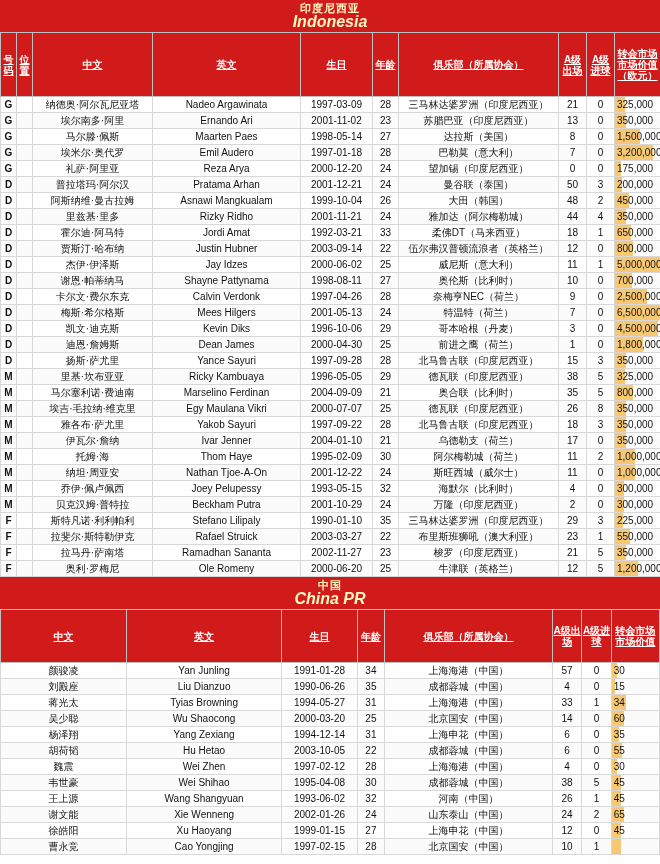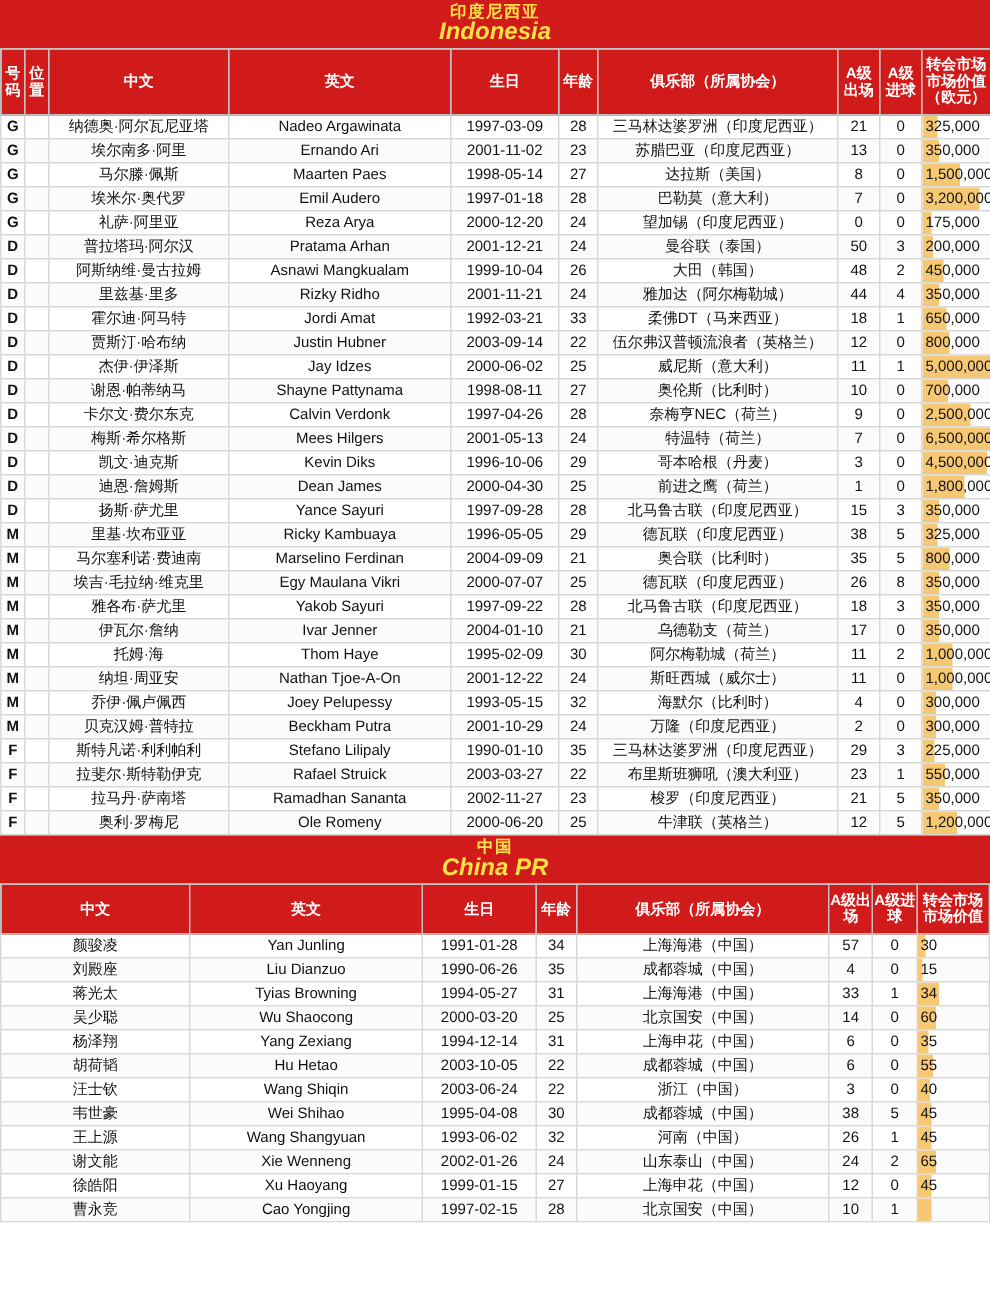--- a/index.html
+++ b/index.html
@@ -1,32 +1,32 @@
 <!DOCTYPE html>
 <html><head>
 <meta charset="utf-8">
 <style>
   html,body{margin:0;padding:0;background:#fff;}
   body{width:660px;font-family:"Liberation Sans","DejaVu Sans",sans-serif;-webkit-font-smoothing:antialiased;}
   .sheet{width:660px;position:relative;}
-  .title-band{background:#D11A1A;color:#fde047;text-align:center;padding:2px 0 3px 0;}
+  .title-band{background:#D11A1A;color:#fef9c3;text-align:center;padding:2px 0 3px 0;}
   .title-band .cn{font-size:11px;font-weight:bold;line-height:13px;letter-spacing:1px;}
   .title-band .en{font-size:16px;font-weight:bold;font-style:italic;line-height:14px;}
   table{border-collapse:collapse;width:660px;table-layout:fixed;}
   col.c0{width:16px}
   col.c1{width:16px}
   col.c2{width:120px}
   col.c3{width:148px}
   col.c4{width:72px}
   col.c5{width:26px}
   col.c6{width:160px}
   col.c7{width:28px}
   col.c8{width:28px}
   col.c9{width:46px}
-  th{background:#D11A1A;color:#fff;font-size:10px;font-weight:bold;border:1px solid #c0c0c0;padding:5px 0;line-height:11px;text-align:center;vertical-align:middle;}
+  th{background:#D11A1A;color:#fff;font-size:10px;font-weight:bold;border:1px solid #c0c0c0;padding:15px 0;line-height:11px;text-align:center;vertical-align:middle;text-decoration:underline;}
   td{border:1px solid #d8d8d8;font-size:10px;line-height:12px;padding:0 2px;height:15px;text-align:center;color:#111;white-space:nowrap;overflow:hidden;}
   td.en{font-size:10px;}
   td.cn{font-size:10px;}
   td.pos{font-weight:bold;font-size:10px;}
   td.val{text-align:left;padding-right:4px;position:relative;}
   .barwrap{position:absolute;left:0;top:0;bottom:0;background:#F7C873;z-index:0;}
   .valtxt{position:relative;z-index:1;}
   tr:nth-child(even) td{background:#fbfbfb;}
   .china-head th{background:#D11A1A;}
   .section2{margin-top:0;}
@@ -515,28 +515,28 @@
           <td class="cn">胡荷韬</td>
           <td class="en">Hu Hetao</td>
           <td>2003-10-05</td>
           <td>22</td>
           <td class="cn">成都蓉城（中国）</td>
           <td>6</td>
           <td>0</td>
           <td class="val"><span class="barwrap" style="width: 22%;"></span><span class="valtxt">55</span></td>
         </tr>
         <tr>
-          <td class="cn">汪士钦</td>
-          <td class="en">Wang Shiqin</td>
-          <td>2003-06-24</td>
-          <td>22</td>
-          <td class="cn">浙江（中国）</td>
-          <td>3</td>
-          <td>0</td>
-          <td class="val"><span class="barwrap" style="width: 18%;"></span><span class="valtxt">40</span></td>
+          <td class="cn">魏震</td>
+          <td class="en">Wei Zhen</td>
+          <td>1997-02-12</td>
+          <td>28</td>
+          <td class="cn">上海海港（中国）</td>
+          <td>4</td>
+          <td>0</td>
+          <td class="val"><span class="barwrap" style="width: 12%;"></span><span class="valtxt">30</span></td>
         </tr>
         <tr>
           <td class="cn">韦世豪</td>
           <td class="en">Wei Shihao</td>
           <td>1995-04-08</td>
           <td>30</td>
           <td class="cn">成都蓉城（中国）</td>
           <td>38</td>
           <td>5</td>
           <td class="val"><span class="barwrap" style="width: 20%;"></span><span class="valtxt">45</span></td>

